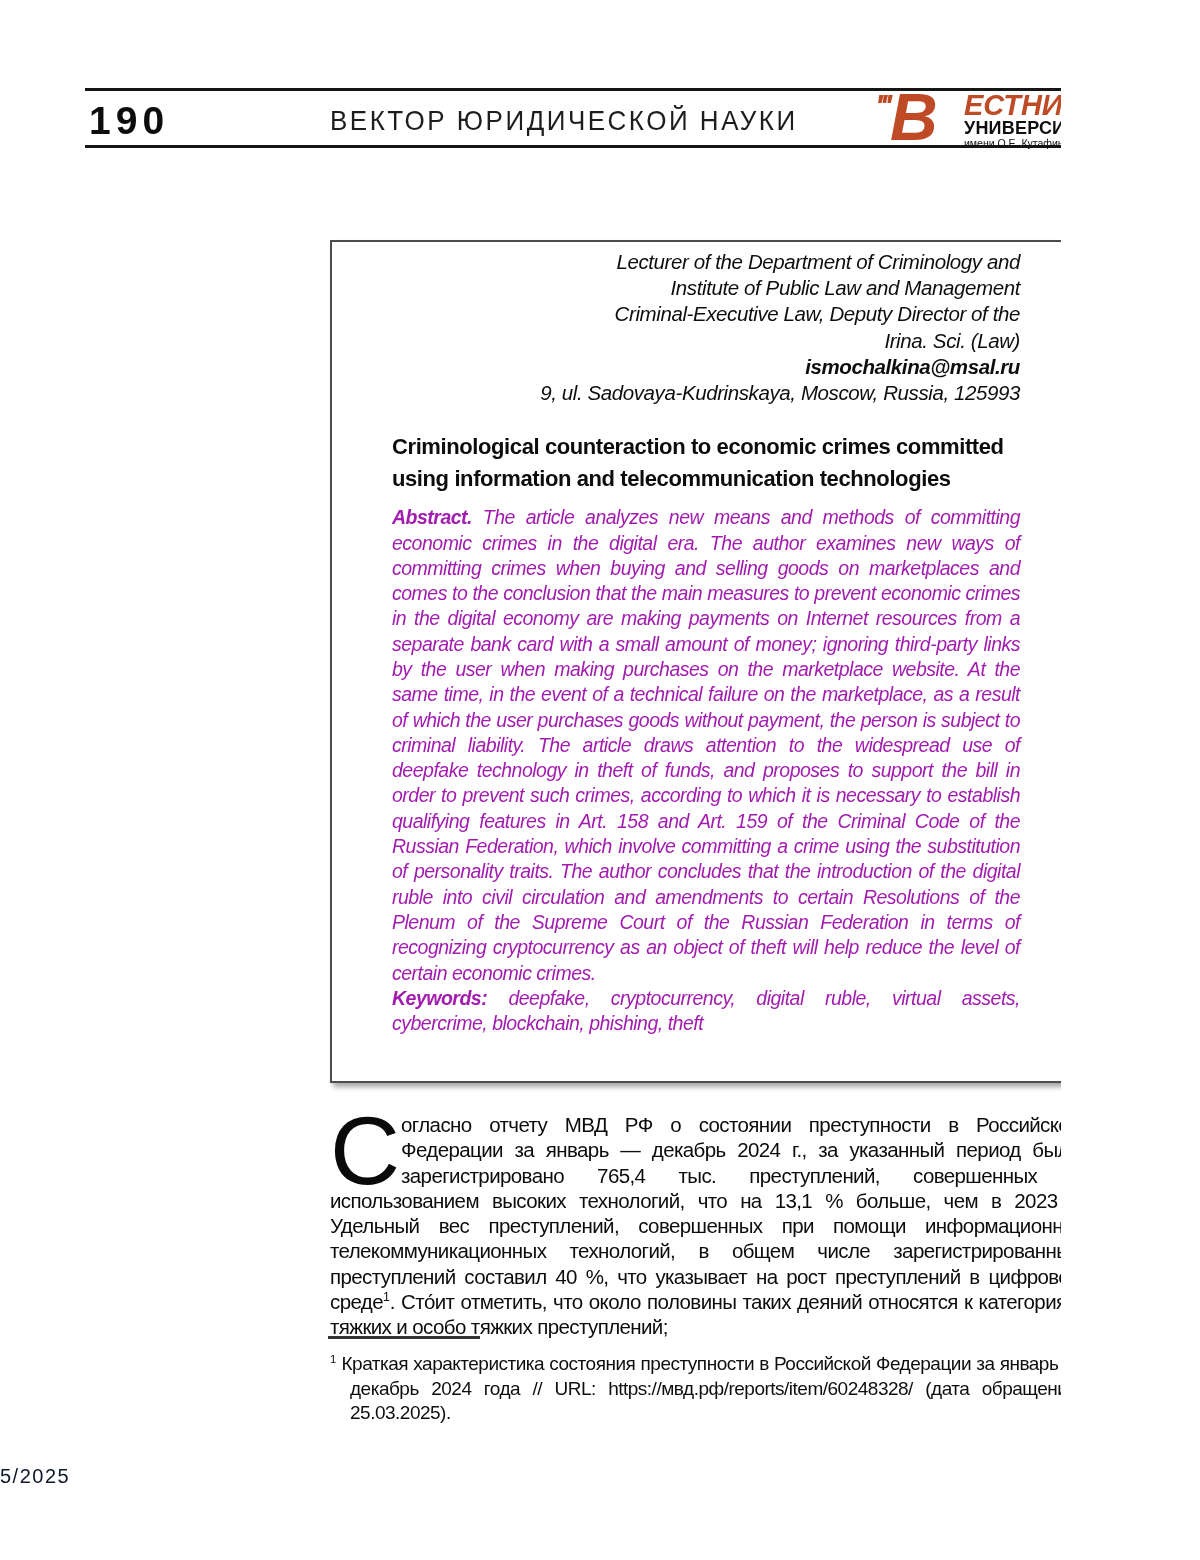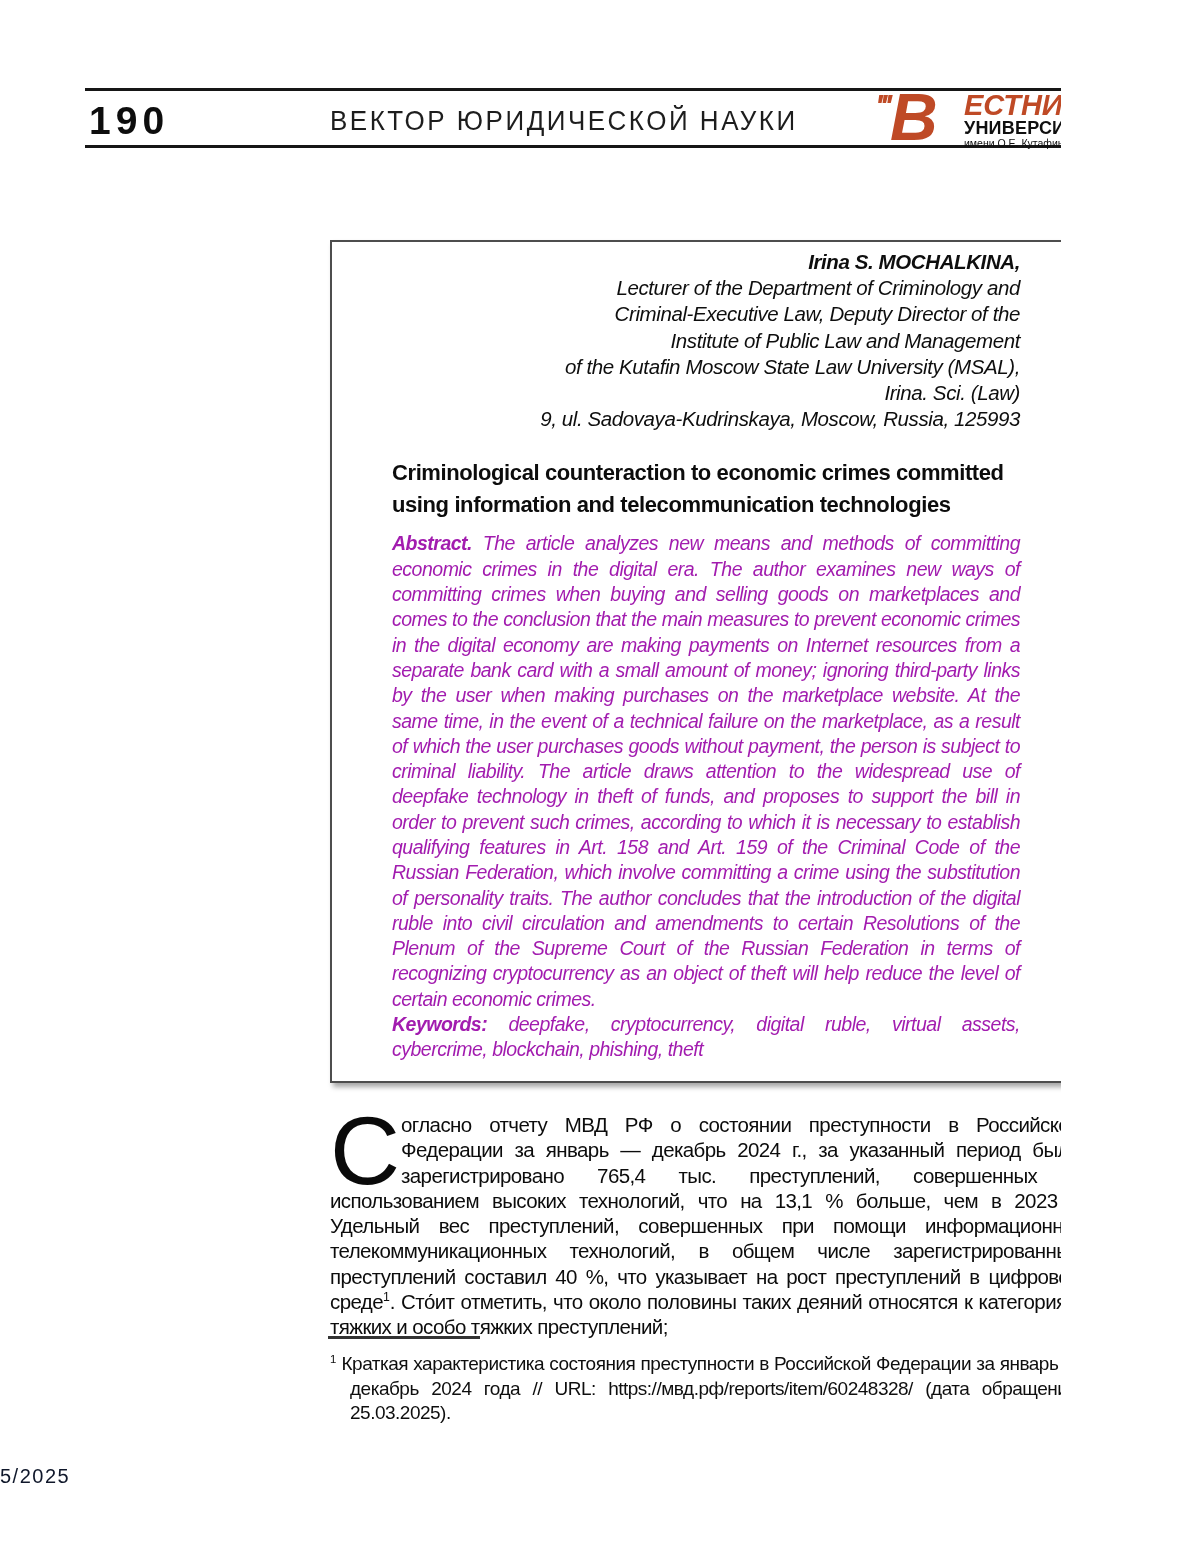--- a/index.html
+++ b/index.html
@@ -113,26 +113,25 @@
       <div class="logo-right">
         <div class="logo-masthead">ЕСТНИК</div>
         <div class="logo-univ">УНИВЕРСИТЕТА</div>
         <div class="logo-sub">имени О.Е. Кутафина (МГЮА)</div>
       </div>
     </div>
   </div>
 
   <div class="abstract-box">
     <div class="author-block">
-      <div class="author-bold">Irina S. MOCHALKINA,</div>
       <div>Lecturer of the Department of Criminology and</div>
+      <div>Institute of Public Law and Management</div>
       <div>Criminal-Executive Law, Deputy Director of the</div>
-      <div>Institute of Public Law and Management</div>
-      <div>of the Kutafin Moscow State Law University (MSAL),</div>
       <div>Irina. Sci. (Law)</div>
+      <div class="author-bold">ismochalkina@msal.ru</div>
       <div>9, ul. Sadovaya-Kudrinskaya, Moscow, Russia, 125993</div>
     </div>
 
     <div class="article-title">
       <div>Criminological counteraction to economic crimes committed</div>
       <div>using information and telecommunication technologies</div>
     </div>
 
     <p class="abstract"><span class="inline-label">Abstract.</span> <span>The article analyzes new means and methods of committing economic crimes in the digital era. The author examines new ways of committing crimes when buying and selling goods on marketplaces and comes to the conclusion that the main measures to prevent economic crimes in the digital economy are making payments on Internet resources from a separate bank card with a small amount of money; ignoring third-party links by the user when making purchases on the marketplace website. At the same time, in the event of a technical failure on the marketplace, as a result of which the user purchases goods without payment, the person is subject to criminal liability. The article draws attention to the widespread use of deepfake technology in theft of funds, and proposes to support the bill in order to prevent such crimes, according to which it is necessary to establish qualifying features in Art. 158 and Art. 159 of the Criminal Code of the Russian Federation, which involve committing a crime using the substitution of personality traits. The author concludes that the introduction of the digital ruble into civil circulation and amendments to certain Resolutions of the Plenum of the Supreme Court of the Russian Federation in terms of recognizing cryptocurrency as an object of theft will help reduce the level of certain economic crimes.</span></p>
 

